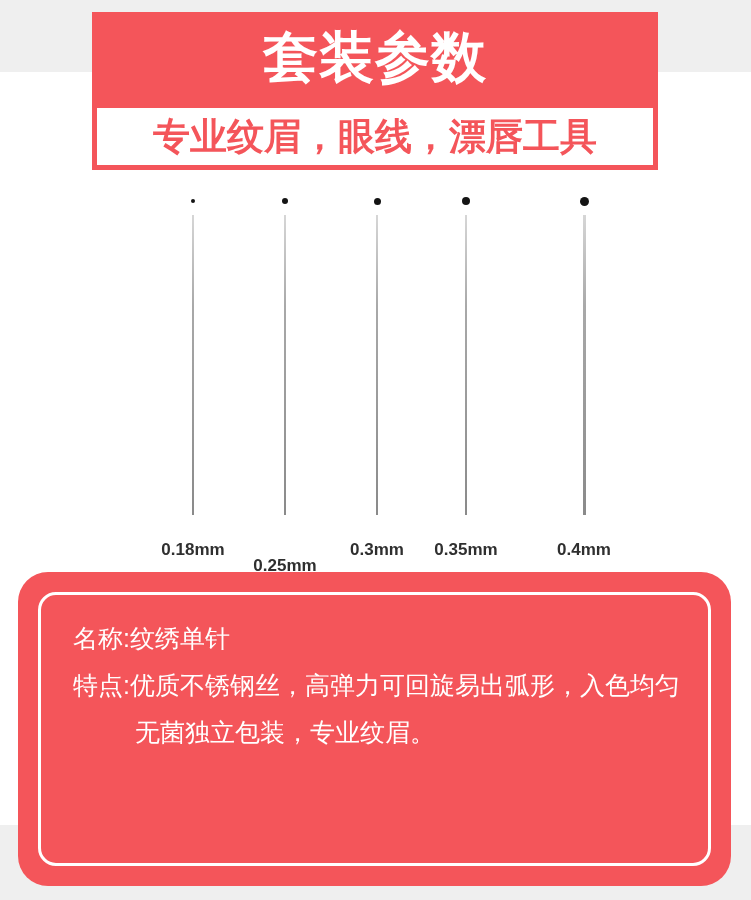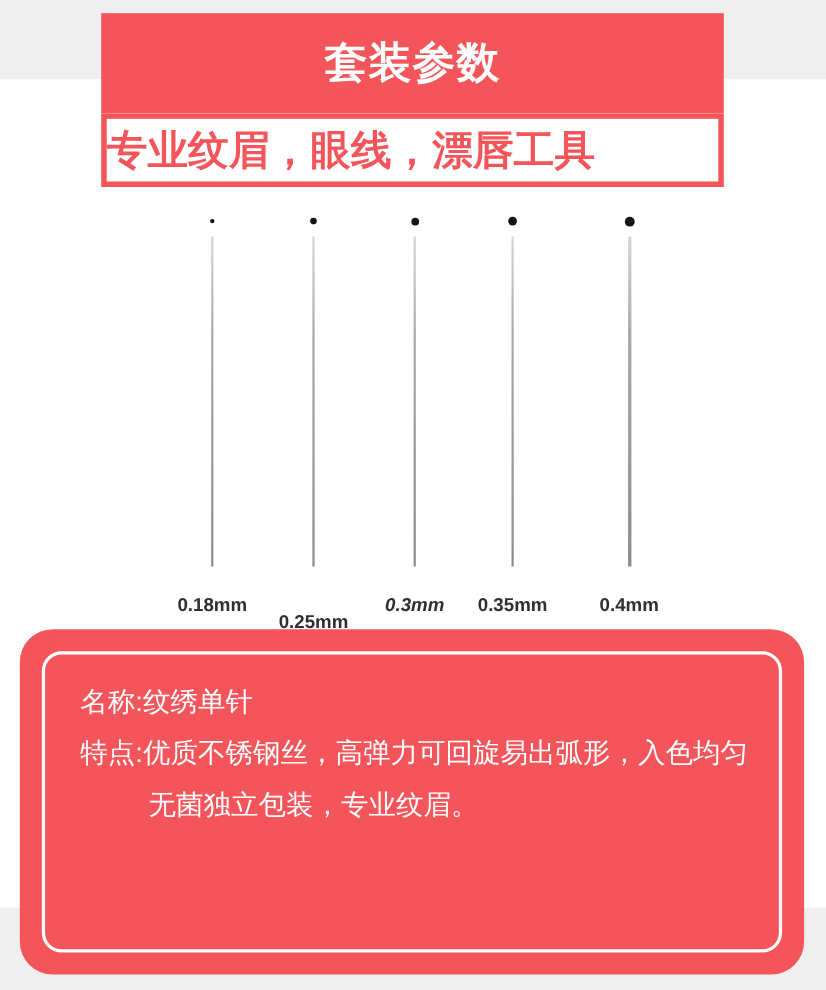--- a/index.html
+++ b/index.html
@@ -16,45 +16,45 @@
   .strip.top{top:0;height:72px;}
   .strip.bottom{top:825px;height:75px;}
 
   
   .banner{
     position:absolute;left:92px;top:12px;width:566px;height:91px;
     background:var(--accent,#f4555a);
     display:flex;align-items:center;justify-content:center;z-index:2;
   }
   .banner-title{
-    color:#ffffff;font-size:39px;font-weight:700;letter-spacing:1px;line-height:1;
+    color:#ffffff;font-size:55px;font-weight:700;letter-spacing:1px;line-height:1;
   }
 
   
   .subbanner{
     position:absolute;left:92px;top:103px;width:566px;height:67px;
     box-sizing:border-box;background:#ffffff;
     border:5px solid var(--accent,#f4555a);
-    display:flex;align-items:center;z-index:2;
+    display:flex;align-items:center;justify-content:center;z-index:2;
   }
   .subbanner-text{
     color:var(--accent,#f4555a);font-size:37px;font-weight:700;line-height:1;white-space:nowrap;
   }
 
   
   .needles{position:absolute;left:0;top:0;width:751px;height:688px;}
   .needle{
     position:absolute;top:215px;width:90px;
     display:flex;flex-direction:column;align-items:center;
   }
   .needle:nth-of-type(1){left:148px;}
   .needle:nth-of-type(2){left:240px;gap:16px;}
-  .needle:nth-of-type(3){left:332px;font-style:italic;}
+  .needle:nth-of-type(3){left:332px;}
   .needle:nth-of-type(4){left:421px;}
-  .needle:nth-of-type(5){left:527px;align-items:center;}
+  .needle:nth-of-type(5){left:539px;align-items:center;}
   .dot{
     position:absolute;background:#141414;border-radius:50%;
   }
   .needle:nth-of-type(1) .dot{width:4.5px;height:4.5px;top:-16.5px;}
   .needle:nth-of-type(2) .dot{width:6px;height:6px;top:-17px;}
   .needle:nth-of-type(3) .dot{width:7px;height:7px;top:-17.5px;}
   .needle:nth-of-type(4) .dot{width:8px;height:8px;top:-18px;}
   .needle:nth-of-type(5) .dot{width:9px;height:9px;top:-18.5px;}
   .shaft{
     height:300px;

